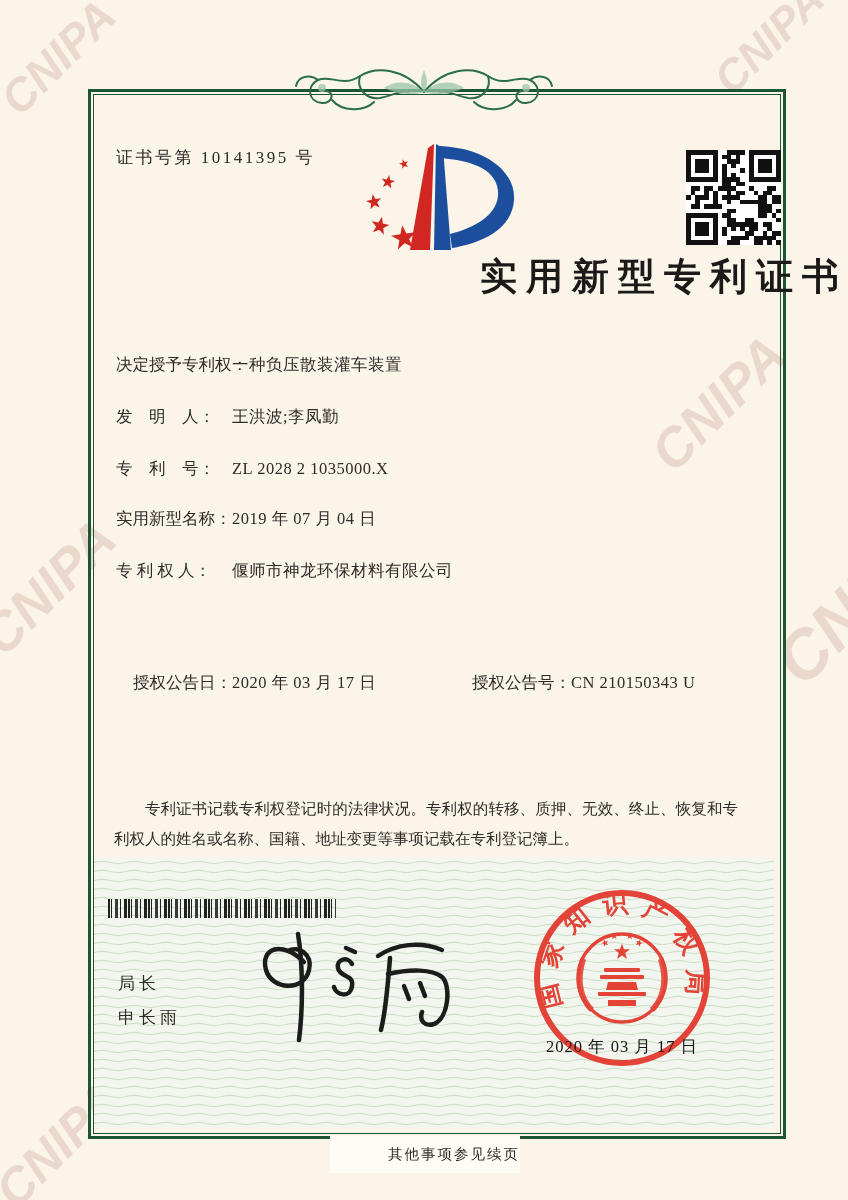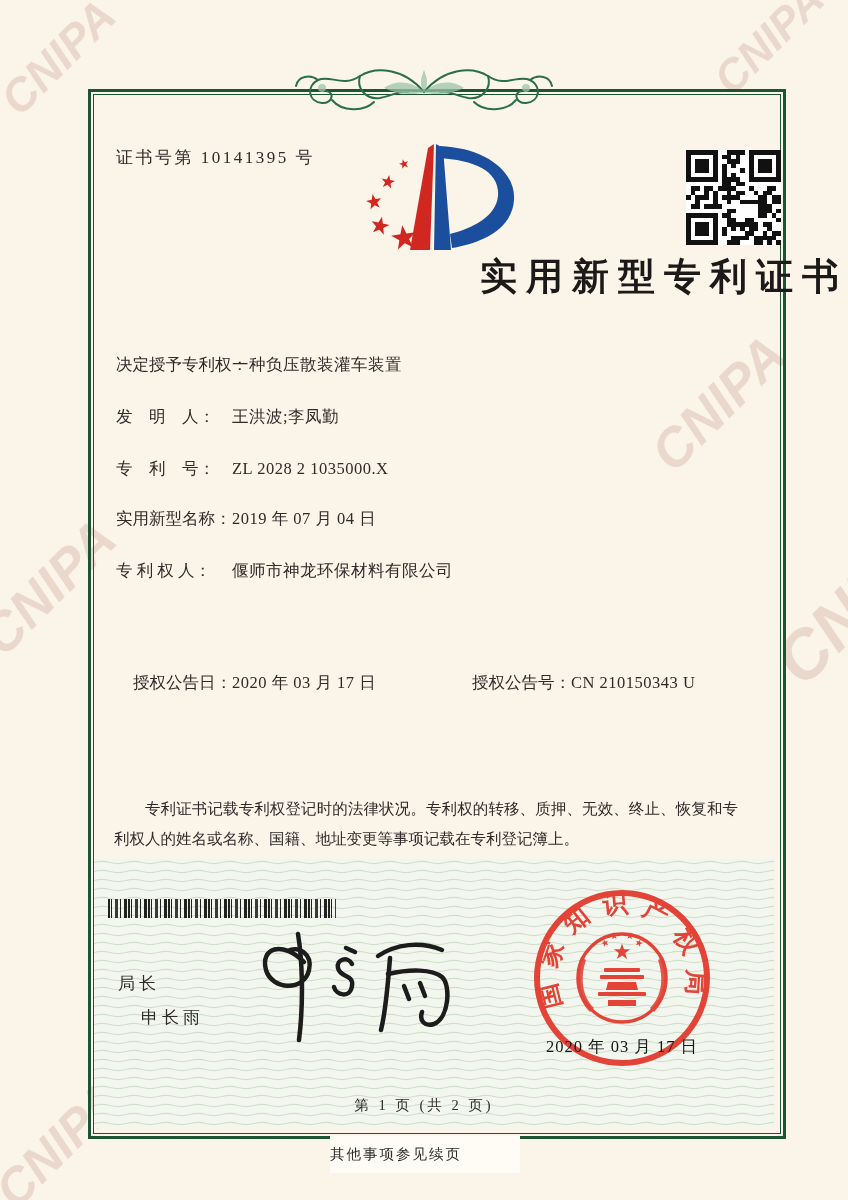--- a/index.html
+++ b/index.html
@@ -44,31 +44,31 @@
   .waves{position:absolute;left:94px;top:858px;width:680px;height:270px;z-index:2;}
   
   .barcode{position:absolute;left:108px;top:899px;width:228px;height:19px;z-index:4;
     background:repeating-linear-gradient(90deg,#20201e 0 2px,rgba(0,0,0,0) 2px 3px,
       #20201e 3px 4px,rgba(0,0,0,0) 4px 7px,#3a3a38 7px 10px,rgba(0,0,0,0) 10px 12px,
       #20201e 12px 13px,rgba(0,0,0,0) 13px 16px,#20201e 16px 19px,rgba(0,0,0,0) 19px 20px);}
   
   .jz{position:absolute;left:118px;top:972px;font-size:17px;letter-spacing:4px;z-index:4;
       font-family:Liberation Mono, monospace;}
   .sc{position:absolute;left:118px;top:1006px;font-size:17px;letter-spacing:4px;z-index:4;
-      font-family:"Liberation Sans","DejaVu Sans",sans-serif;margin-left:23px;}
+      font-family:"Liberation Sans","DejaVu Sans",sans-serif;}
   .sign{position:absolute;left:248px;top:928px;width:215px;height:118px;z-index:4;}
   
   .seal{position:absolute;left:528px;top:884px;width:188px;height:188px;z-index:5;opacity:0.93;}
   .sealdate{position:absolute;left:520px;top:1036px;width:204px;text-align:center;
             font-size:16.5px;letter-spacing:1px;z-index:6;color:#171717;}
   
   .pagenum{position:absolute;left:0;width:848px;top:1096px;text-align:center;
            font-size:14.5px;letter-spacing:3px;z-index:4;}
   .cont{position:absolute;left:330px;top:1136px;width:190px;background:#fefcf5;
-        text-align:left;font-size:14.5px;letter-spacing:2px;padding:9px 0;z-index:4;}
+        text-align:right;font-size:14.5px;letter-spacing:2px;padding:9px 0;z-index:4;}
 </style>
 </head>
 <body>
 
 <div class="page">
 
   <div class="wm wm1">CNIPA</div>
   <div class="wm wm2">CNIPA</div>
   <div class="wm wm3">CNIPA</div>
   <div class="wm wm4">CNIPA</div>
@@ -343,16 +343,15 @@
       <rect x="72" y="91" width="44" height="4" rx="1"></rect>
       <path d="M80,98 h28 l2,8 h-32 Z"></path>
       <rect x="70" y="108" width="48" height="4" rx="1"></rect>
       <path d="M80,116 h28 v6 h-28 Z"></path>
       <path d="M58,76 C52,94 54,112 66,124 L62,128 C48,114 46,92 53,73 Z" opacity="0.9"></path>
       <path d="M130,76 C136,94 134,112 122,124 L126,128 C140,114 142,92 135,73 Z" opacity="0.9"></path>
     </g>
   </svg>
   <div class="sealdate">2020 年 03 月 17 日</div>
 
-  <div class="pagenum">第 1 页 (共 2 页)</div>
   <div class="cont">其他事项参见续页</div>
 
 </div>
 
 </body></html>

